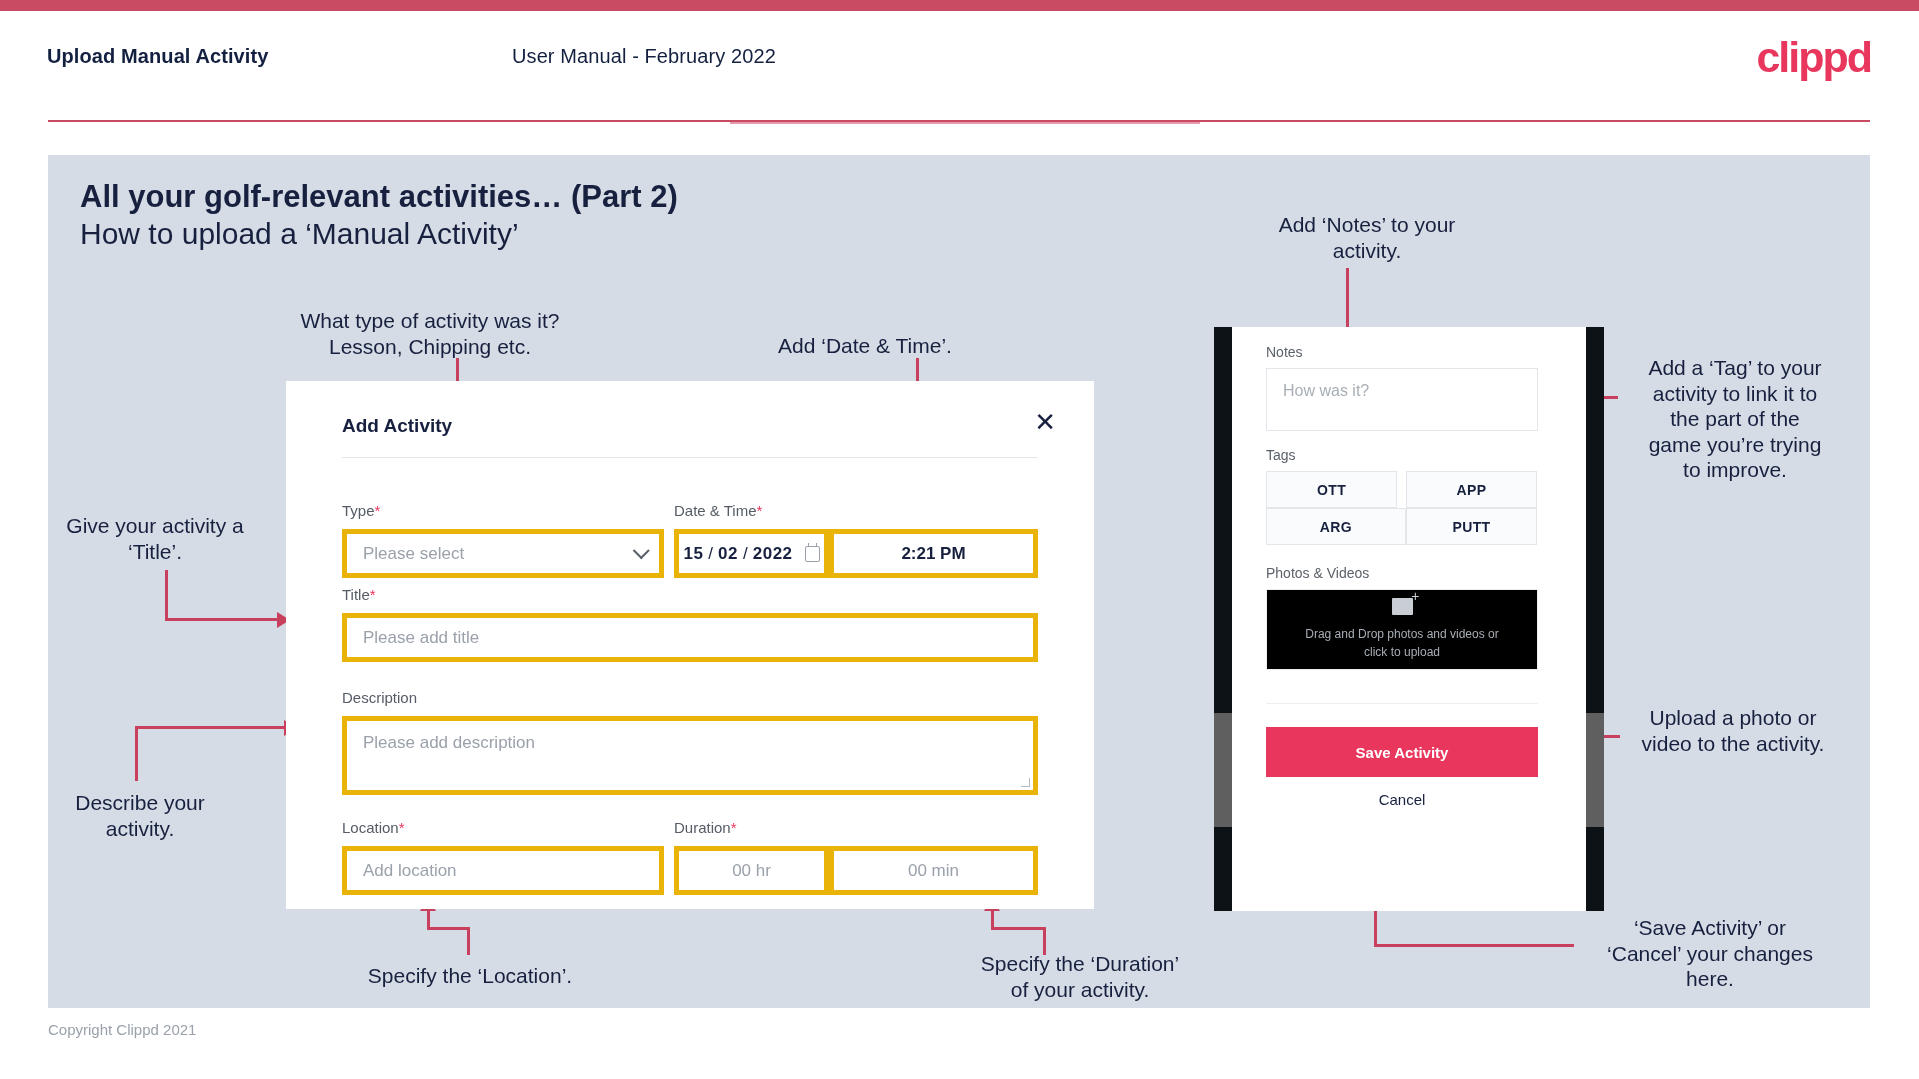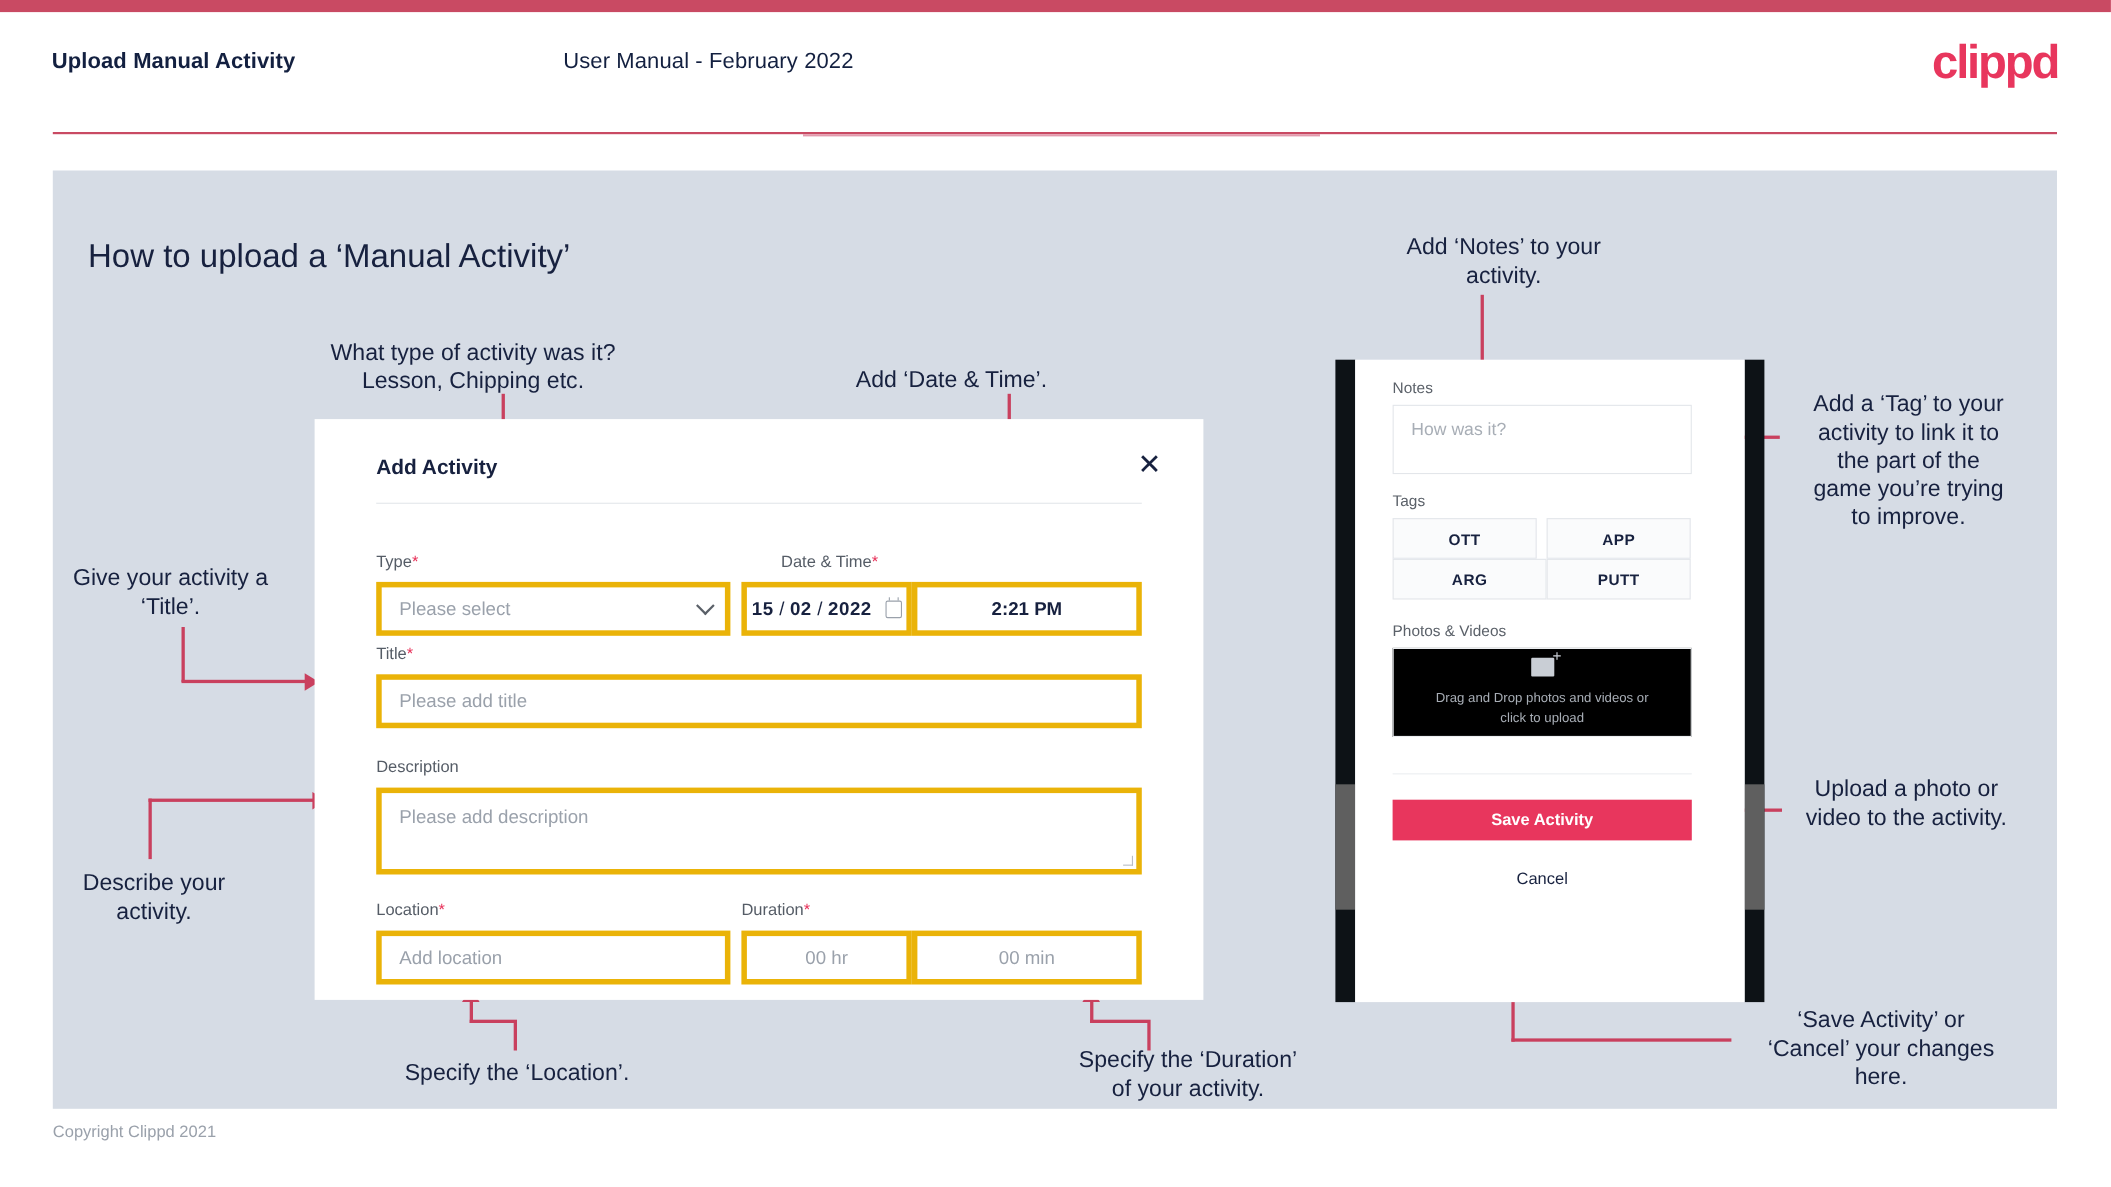--- a/index.html
+++ b/index.html
@@ -180,20 +180,21 @@
 
   <div class="top-bar"></div>
 
   <div class="hdr-title">Upload Manual Activity</div>
   <div class="hdr-sub">User Manual - February 2022</div>
   <div class="logo">clippd</div>
   <div class="hdr-rule"></div>
   <div class="hdr-rule2"></div>
 
   <div class="slide">
+    <div class="slide-h1">All your golf-relevant activities… (Part 2)</div>
     <div class="slide-h2">How to upload a ‘Manual Activity’</div>
   </div>
 
   <div class="note" style="left:280px; top:308px; width:300px;">What type of activity was it?<br>Lesson, Chipping etc.</div>
   <div class="note" style="left:740px; top:333px; width:250px;">Add ‘Date &amp; Time’.</div>
   <div class="note" style="left:40px; top:513px; width:230px;">Give your activity a<br>‘Title’.</div>
   <div class="note" style="left:40px; top:790px; width:200px;">Describe your<br>activity.</div>
   <div class="note" style="left:330px; top:963px; width:280px;">Specify the ‘Location’.</div>
   <div class="note" style="left:950px; top:951px; width:260px;">Specify the ‘Duration’<br>of your activity.</div>
   <div class="note" style="left:1232px; top:212px; width:270px;">Add ‘Notes’ to your<br>activity.</div>
@@ -253,21 +254,21 @@
     <div class="dlg-rule"></div>
 
     <div class="field-label" style="left:56px; top:121px;">
       <span>Type</span><span class="req">*</span>
     </div>
     <div class="ipt" style="left:56px; top:148px; width:322px; height:49px;">
       <span>Please select</span>
       <span class="chev"></span>
     </div>
 
-    <div class="field-label" style="left:388px; top:121px;margin-left:36px;">
+    <div class="field-label" style="left:388px; top:121px;">
       <span>Date &amp; Time</span><span class="req">*</span>
     </div>
     <div class="ipt" style="left:388px; top:148px; width:155px; height:49px; justify-content:center; padding:0;">
       <span class="dateval">15</span>
       <span class="dateslash">/</span>
       <span class="dateval">02</span>
       <span class="dateslash">/</span>
       <span class="dateval">2022</span>
       <span class="calicon"></span>
     </div>
@@ -339,21 +340,21 @@
       <div class="dropzone" style="left:34px; top:262px; width:272px; height:81px;">
         <div class="dz-icon"></div>
         <div class="dz-text">
           <div>Drag and Drop photos and videos or</div>
           <div>click to upload</div>
         </div>
       </div>
 
       <div class="ph-rule" style="left:34px; top:376px; width:272px;"></div>
 
-      <div class="save-btn" style="left:34px; top:400px; width:272px; height:37px;">
+      <div class="save-btn" style="left:34px; top:400px; width:272px; height:50px;">
         <span>Save Activity</span>
       </div>
       <div class="cancel-btn" style="left:34px; top:464px; width:272px;">
         <span>Cancel</span>
       </div>
     </div>
   </div>
 
   <div class="footer">Copyright Clippd 2021</div>
 

